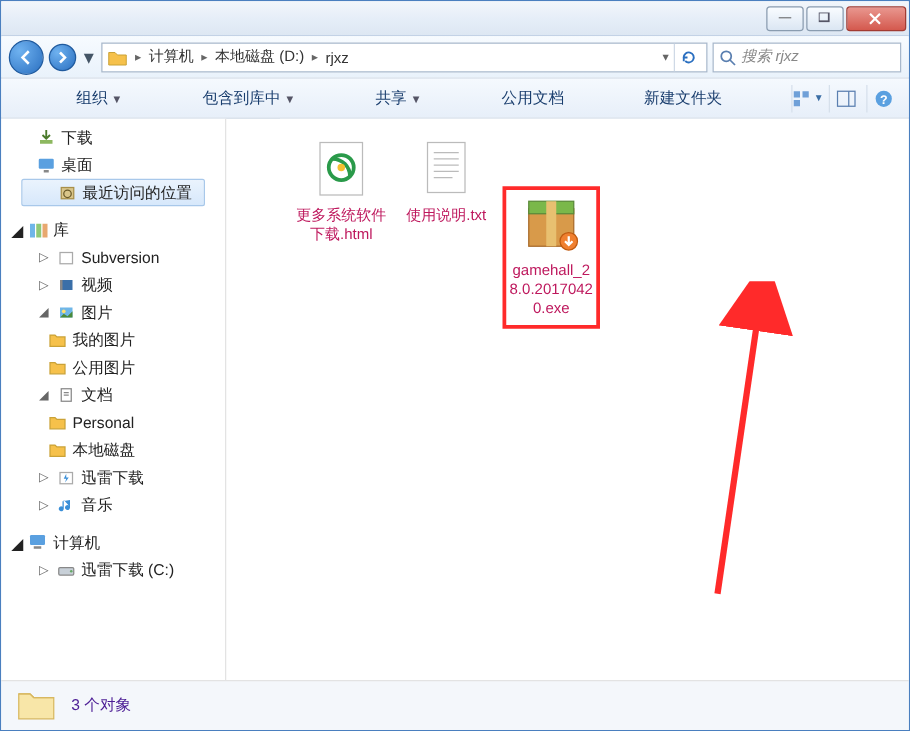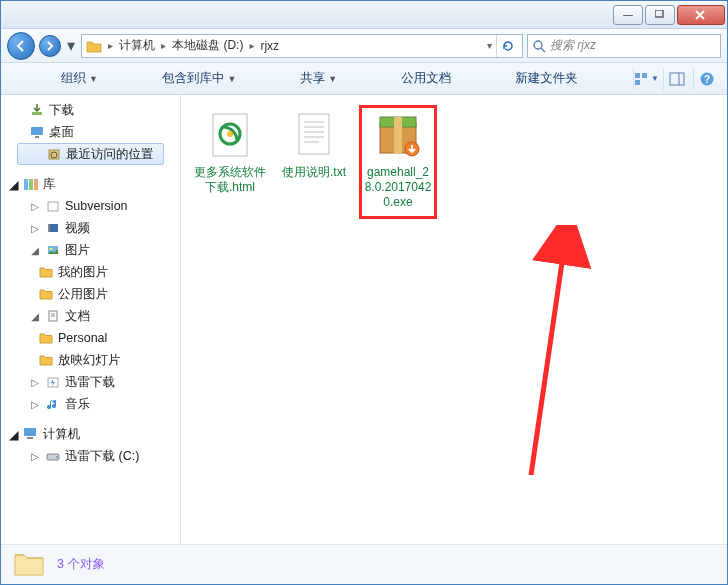--- a/index.html
+++ b/index.html
@@ -15,55 +15,55 @@
 
 
 .navbar { height: 34px; background: linear-gradient(to bottom,#f7fbff,#e9f2fb); border-bottom:1px solid #cfd9e6; display:flex; align-items:center; padding:3px 6px; gap:4px;}
 .nav-back, .nav-fwd { width:28px; height:28px; border-radius:50%; background: radial-gradient(circle at 30% 30%, #6fb2f0, #2a6fc0); display:flex; align-items:center; justify-content:center; color:#fff; border:1px solid #1f5a9e;}
 .nav-fwd { width:22px; height:22px; }
 .nav-drop { width:12px; height:28px; display:flex; align-items:center; justify-content:center; color:#456;}
 .address { flex:1; height:24px; border:1px solid #a7b8cc; background:#fff; display:flex; align-items:center; padding:0 4px; gap:4px; font-size:12px; color:#333;}
 .address .crumb { display:flex; align-items:center; gap:2px;}
 .address .sep { color:#666; font-size:10px; padding:0 2px;}
 .addr-ref { width:22px; height:22px; display:flex; align-items:center; justify-content:center; color:#456; border-left:1px solid #cfd9e6;}
-.search { width:194px; height:24px; border:1px solid #a7b8cc; background:#fff; display:flex; align-items:center; padding:0 4px; font-size:12px; color:#888; font-style:italic; gap:4px;}
+.search { width:151px; height:24px; border:1px solid #a7b8cc; background:#fff; display:flex; align-items:center; padding:0 4px; font-size:12px; color:#888; font-style:italic; gap:4px;}
 .search svg { flex-shrink:0;}
 
 
 .toolbar { height:32px; background: linear-gradient(to bottom,#f5f9fe,#e7eff9); border-bottom:1px solid #d0dae6; display:flex; align-items:center; padding:0 8px; gap:4px; font-size:12.5px; color:#1a3e6e;}
 .tool-item { padding:4px 8px; display:flex; align-items:center; gap:3px; cursor:default;margin-left:44px;}
 .tool-item .chev { font-size:9px; color:#556;}
 .tool-spacer { flex:1;}
 .tool-icon { width:26px; height:22px; display:flex; align-items:center; justify-content:center; color:#3b6ea5; border-left:1px solid #d6e0eb; }
 
 
-.main { flex:1; display:flex; min-height:0;}
+.main { flex:1; display:flex; min-height:0;gap:43px;}
 
 
 .sidebar { width:180px; background:#fff; border-right:1px solid #e3e3e3; overflow-y:auto; font-size:12.5px; color:#222; padding-top:4px;}
 .tree-item { display:flex; align-items:center; height:22px; padding-left:8px; gap:4px; white-space:nowrap;}
 .tree-item.indent1 { padding-left:28px;}
 .tree-item.indent2 { padding-left:37px;}
 .tree-item.selected { background: linear-gradient(to bottom,#eaf3fd,#d7e8fb); border:1px solid #a8c8ea; border-radius:2px; margin:0 16px; padding-left:28px;}
 .tree-item .exp { width:12px; font-size:10px; color:#666; text-align:center;}
 .tree-header { display:flex; align-items:center; height:22px; padding-left:8px; gap:4px; margin-top:8px;}
 .tree-header:first-child { margin-top:0;}
 .ico { width:16px; height:16px; display:inline-flex; align-items:center; justify-content:center; flex-shrink:0;}
 
 
 .filepane { flex:1; background:#fff; padding:10px 10px; display:flex; align-items:flex-start; gap:6px; position:relative;}
-.file-item { width:78px; display:flex; flex-direction:column; align-items:center; text-align:center; font-size:12px; color:#15803d; padding:4px 2px;}
+.file-item { width:78px; display:flex; flex-direction:column; align-items:center; text-align:center; font-size:12px; color:#be185d; padding:4px 2px;}
 .file-item .thumb { width:60px; height:52px; display:flex; align-items:center; justify-content:center; margin-bottom:4px;}
-.file-item.highlighted { border:3px solid #ff2a2a; padding:1px 0 6px;}
+.file-item.highlighted { border:3px solid #ff2a2a; padding:1px 0 6px;margin-top:44px;}
 .file-item .lbl { line-height:1.25; word-break:break-all;}
 
 .arrow-annot { position:absolute; left:330px; top:130px; pointer-events:none;}
 
 
-.statusbar { height:40px; border-top:1px solid #e3e3e3; background:#f4f7fb; display:flex; align-items:center; padding:0 12px; gap:12px; font-size:12.5px; color:#8b5cf6;}
+.statusbar { height:40px; border-top:1px solid #e3e3e3; background:#f4f7fb; display:flex; align-items:center; padding:0 12px; gap:12px; font-size:12.5px; color:#4c1d95;}
 .statusbar .big-ico { width:32px; height:32px;}
 
 
 .sidebar::-webkit-scrollbar { width:16px;}
 .sidebar::-webkit-scrollbar-track { background:#f0f0f0;}
 .sidebar::-webkit-scrollbar-thumb { background:#cdd6e1; border:1px solid #aab6c4;}
 
 .folder-ico { fill:#f6c14b; stroke:#caa237;}
 </style>
 </head>
@@ -287,21 +287,21 @@
             </svg>
           </span>
           <span>Personal</span>
         </div>
       <div class="tree-item indent2">
           <span class="ico">
             <svg width="14" height="12">
               <path class="folder-ico" d="M1 2 h4 l1.5 1.5 h6.5 v7.5 h-12 z"></path>
             </svg>
           </span>
-          <span>放映幻灯片</span>
+          <span>本地磁盘</span>
         </div>
       <div class="tree-item indent1">
           <span class="exp">▷</span>
           <span class="ico">
             <svg width="14" height="14">
               <rect x="2" y="3" width="10" height="9" fill="#fff" stroke="#aaa"></rect>
               <path d="M7 4 l-2 4 h2 l-1 3 l3 -4 h-2 z" fill="#3a8fd8"></path>
             </svg>
           </span>
           <span>迅雷下载</span>

